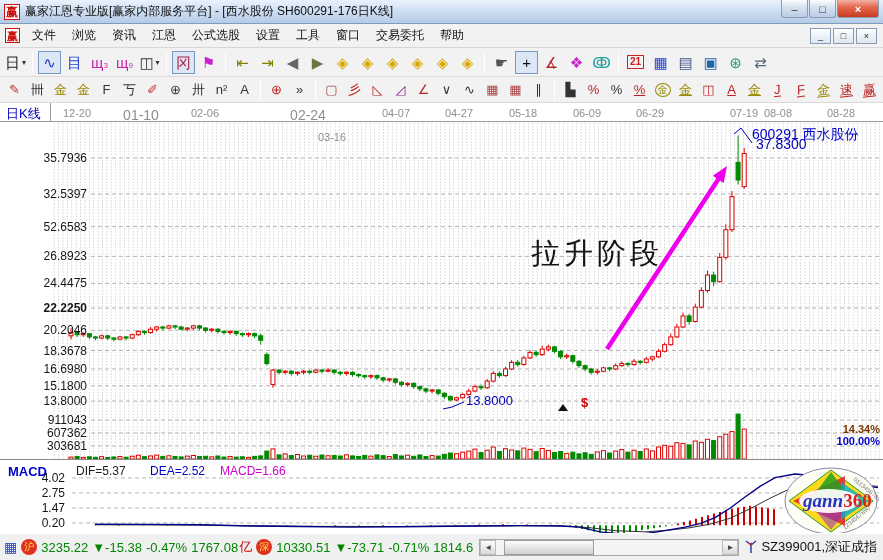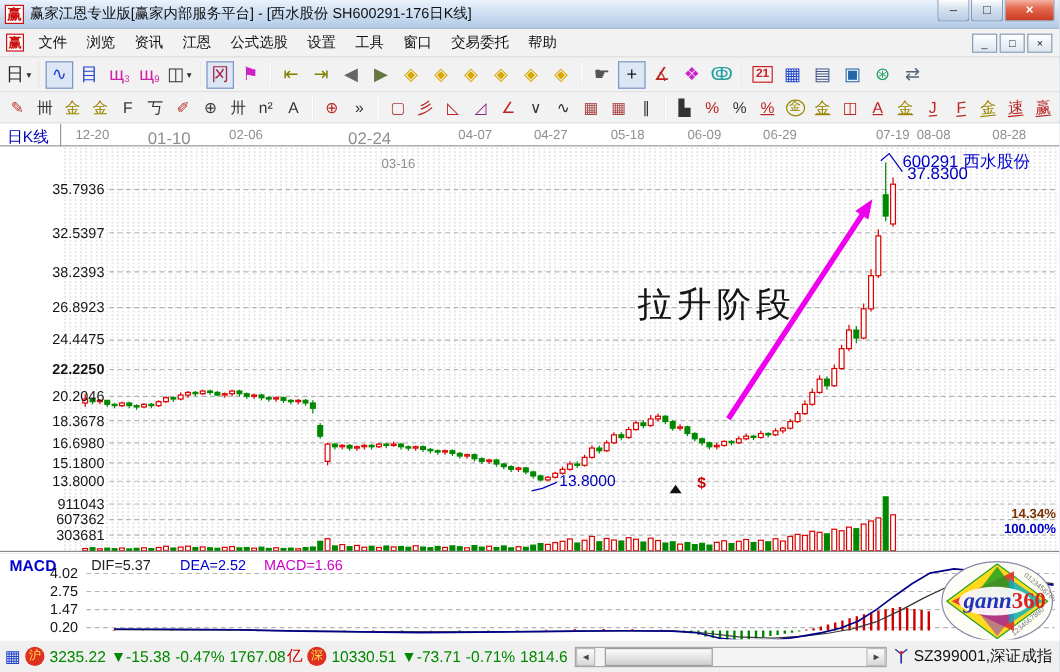--- a/index.html
+++ b/index.html
@@ -344,21 +344,21 @@
         <span style="position: absolute; left: 503px; top: 4px; width: 40px; text-align: center; font-size: 11px; color: rgb(143, 143, 143); z-index: 3;">05-18</span>
         <span style="position: absolute; left: 567px; top: 4px; width: 40px; text-align: center; font-size: 11px; color: rgb(143, 143, 143); z-index: 3;">06-09</span>
         <span style="position: absolute; left: 630px; top: 4px; width: 40px; text-align: center; font-size: 11px; color: rgb(143, 143, 143); z-index: 3;">06-29</span>
         <span style="position: absolute; left: 694px; top: 4px; width: 40px; text-align: center; font-size: 11px; color: rgb(143, 143, 143); z-index: 3; margin-left: 30px;">07-19</span>
         <span style="position: absolute; left: 758px; top: 4px; width: 40px; text-align: center; font-size: 11px; color: rgb(143, 143, 143); z-index: 3;">08-08</span>
         <span style="position: absolute; left: 821px; top: 4px; width: 40px; text-align: center; font-size: 11px; color: rgb(143, 143, 143); z-index: 3;">08-28</span>
       </div>
     <div id="price-axis">
         <span class="axis-label" style="top: 48px;">35.7936</span>
         <span class="axis-label" style="top: 83.9556px;">32.5397</span>
-        <span class="axis-label" style="top: 116.644px;">38.2393</span>
+        <span class="axis-label" style="top: 116.644px;">52.6583</span>
         <span class="axis-label" style="top: 146.359px;">26.8923</span>
         <span class="axis-label" style="top: 173.374px;">24.4475</span>
         <span class="axis-label" style="top: 197.933px; font-weight: bold;">22.2250</span>
         <span class="axis-label" style="top: 220.258px;">20.2046</span>
         <span class="axis-label" style="top: 240.555px;">18.3678</span>
         <span class="axis-label" style="top: 259.006px;">16.6980</span>
         <span class="axis-label" style="top: 275.78px;">15.1800</span>
         <span class="axis-label" style="top: 291.029px;">13.8000</span>
       </div>
     <div id="volume-axis">

